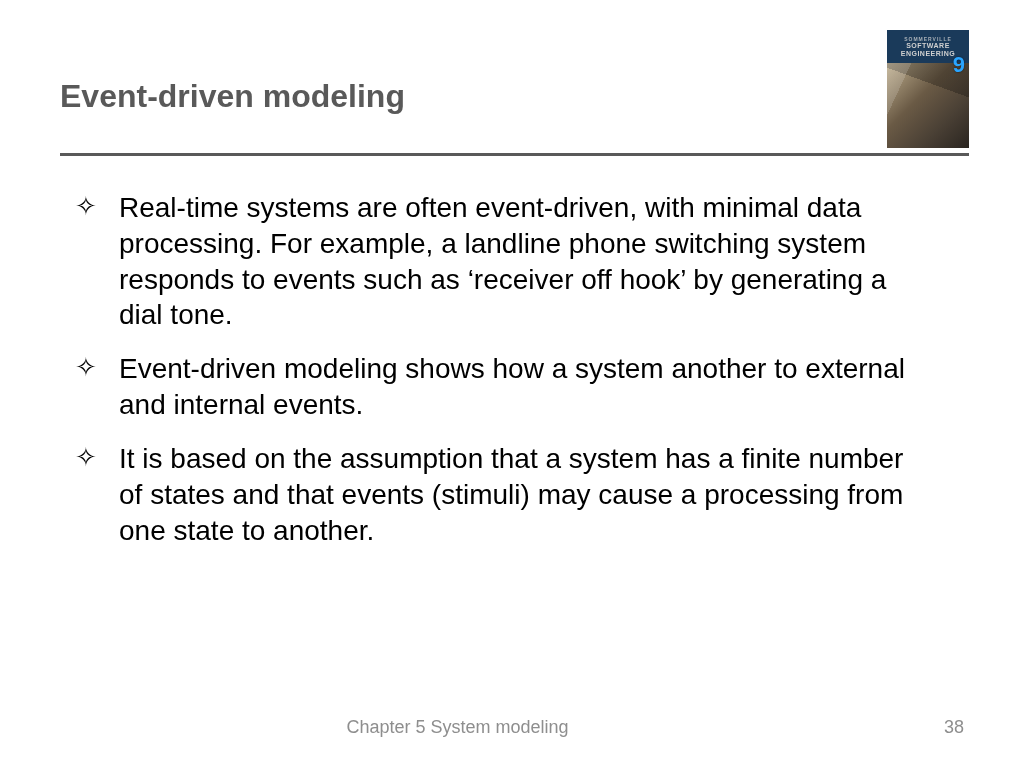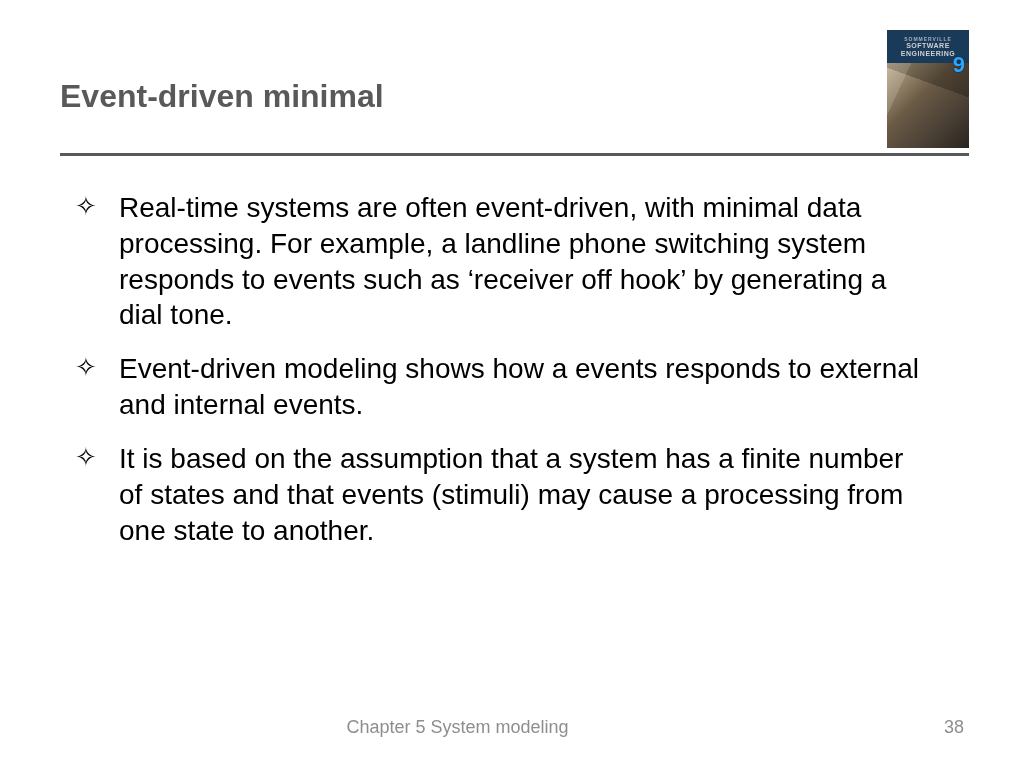--- a/index.html
+++ b/index.html
@@ -115,41 +115,41 @@
     color: #8e8e8e;
     margin-left: 26px;
   }
 </style>
 </head>
 <body>
 
 <div class="slide">
 
   <div class="header">
-    <div class="title">Event-driven minimal</div>
+    <div class="title">Event-driven modeling</div>
     <div class="book-cover">
       <div class="book-top">
         <div class="small">SOMMERVILLE</div>
         <div>SOFTWARE ENGINEERING</div>
       </div>
       <div class="book-mid"></div>
       <div class="book-nine">9</div>
     </div>
   </div>
 
   <div class="rule"></div>
 
   <div class="content">
     <div class="bullet">
       <span class="glyph">✧</span>
       <span class="text">Real-time systems are often event-driven, with minimal data processing. For example, a landline phone switching system responds to events such as ‘receiver off hook’ by generating a dial tone.</span>
     </div>
     <div class="bullet">
       <span class="glyph">✧</span>
-      <span class="text">Event-driven modeling shows how a events responds to external and internal events.</span>
+      <span class="text">Event-driven modeling shows how a system another to external and internal events.</span>
     </div>
     <div class="bullet">
       <span class="glyph">✧</span>
       <span class="text">It is based on the assumption that a system has a finite number of states and that events (stimuli) may cause a processing from one state to another.</span>
     </div>
   </div>
 
   <div class="footer-center">Chapter 5 System modeling</div>
   <div class="footer-page">38</div>
 

